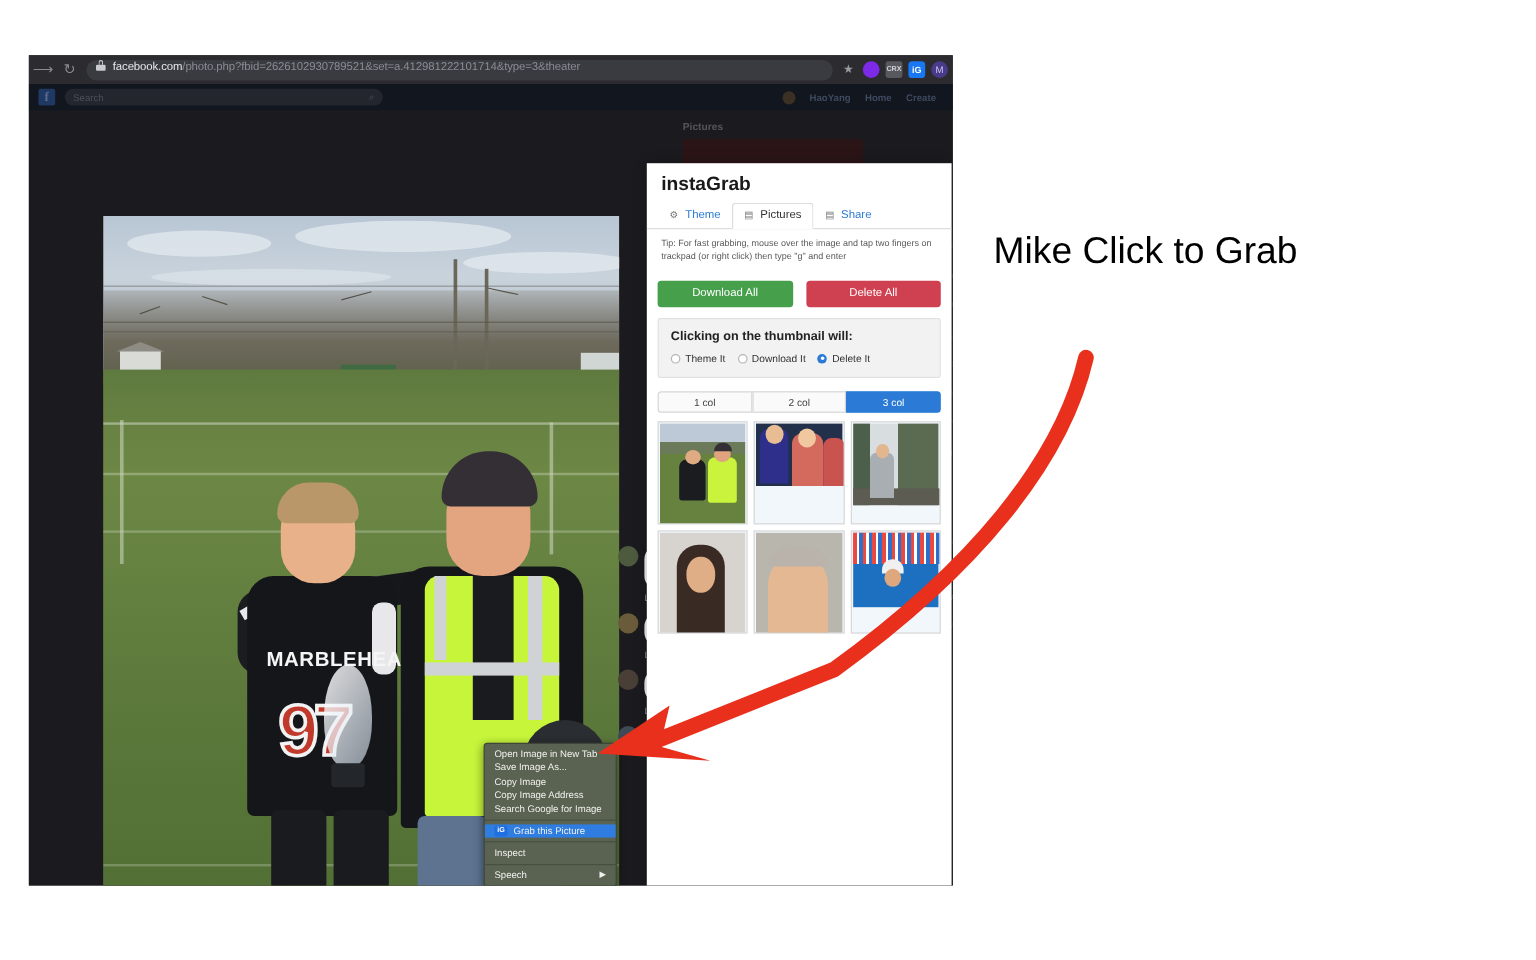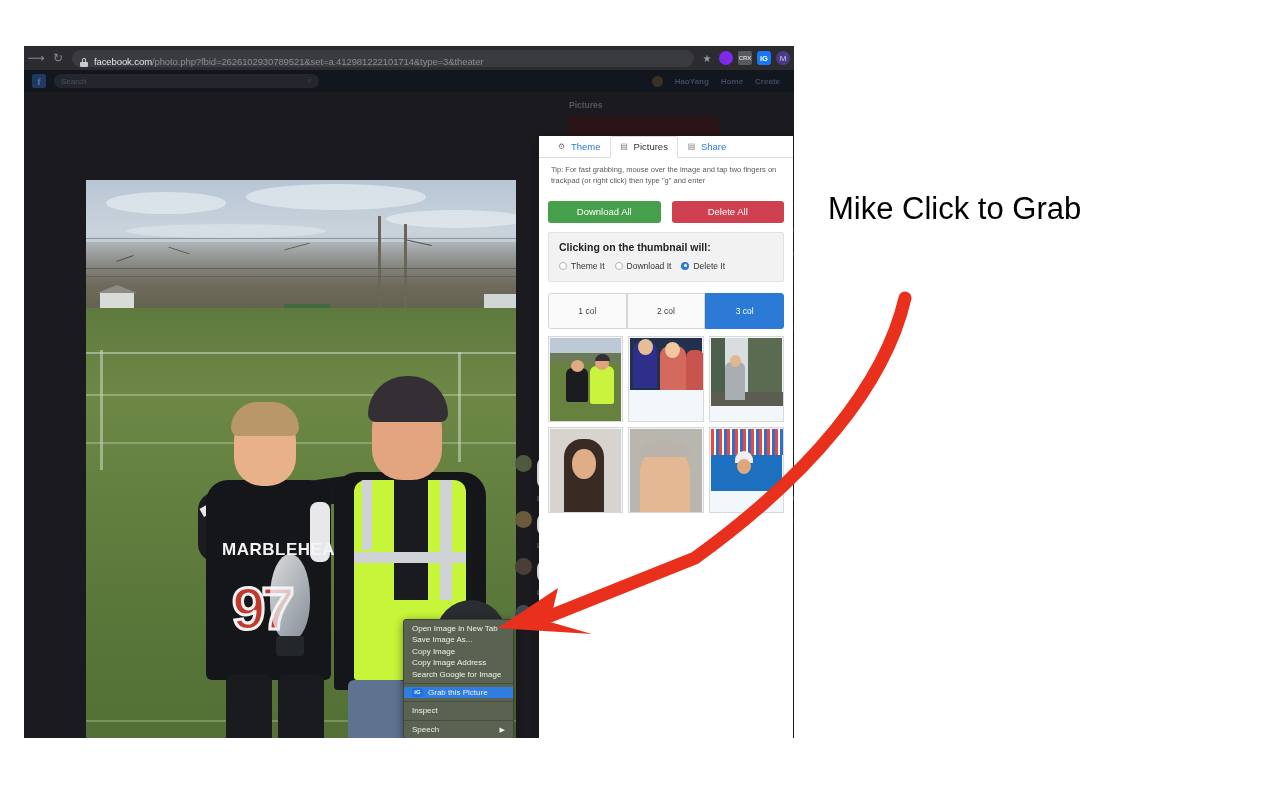--- a/index.html
+++ b/index.html
@@ -25,21 +25,21 @@
     display: flex; align-items: center;
   }
   .nav-btn {
     width: 20px; height: 20px; margin-left: 2px;
     color: #8a8a92; font-size: 12px;
     display: flex; align-items: center; justify-content: center;
   }
   #omnibox {
     flex: 1; height: 17px; margin: 0 6px 0 4px;
     background: #3a3a41; border-radius: 9px;
-    display: flex; align-items: flex-end; padding: 0 8px;
+    display: flex; align-items: flex-start; padding: 0 8px;
     overflow: hidden;
   }
   .lock-ico { width: 8px; height: 9px; margin-right: 6px; position: relative; flex: none; }
   .lock-ico .body { position: absolute; bottom: 0; left: 0; width: 8px; height: 5px; background: #c9c9d0; border-radius: 1px; }
   .lock-ico .shackle { position: absolute; top: 0; left: 2px; width: 4px; height: 4px; border: 1.2px solid #c9c9d0; border-bottom: none; border-radius: 2px 2px 0 0; }
   #url-text {
     font-size: 9.5px; color: #8b8b94; white-space: nowrap;
     font-family: "Liberation Sans", sans-serif; letter-spacing: -0.1px;
   }
   #url-text .host { color: #e6e6ec; }
@@ -188,21 +188,21 @@
   #radios { display:flex; align-items:center; gap:10px; }
   .radio { display:flex; align-items:center; gap:4px; font-size:8.5px; color:#333; }
   .rdot { width:8px; height:8px; border-radius:50%; border:1px solid #b4b4b4; background:#fff; flex:none; }
   .rdot.on { border:none; background:#2b7bd6; position:relative; }
   .rdot.on::after { content:''; position:absolute; left:2.5px; top:2.5px; width:3px; height:3px; border-radius:50%; background:#fff; }
   #actionbtns { display:flex; gap:11px; padding:14px 9px 0; }
   .abtn { flex:1; height:22px; border-radius:3px; color:#fff; font-size:9.5px; display:flex; align-items:center; justify-content:center; cursor:pointer; }
   .abtn.green { background:#46a04b; }
   .abtn.red { background:#cf4050; }
   #colgroup { display:flex; margin:11px 9px 0; }
-  .colbtn { flex:1; height:36px; border:1px solid #d6d6d6; font-size:8.5px; color:#444; display:flex; align-items:center; justify-content:center; background:#fafafa; cursor:pointer; }
+  .colbtn { flex:1; height:18px; border:1px solid #d6d6d6; font-size:8.5px; color:#444; display:flex; align-items:center; justify-content:center; background:#fafafa; cursor:pointer; }
   .colbtn:first-child { border-radius:3px 0 0 3px; }
   .colbtn:last-child { border-radius:0 3px 3px 0; }
   .colbtn.sel { background:#2b7bd6; color:#fff; border-color:#2b7bd6; }
   #thumbs { display:grid; grid-template-columns:repeat(3,1fr); gap:5px; padding:7px 9px 0; }
   .thumb { height:86px; background:#f2f7fc; border:1px solid #d8d8d8; overflow:hidden; position:relative; cursor:pointer; }
   .thumb .inner { position:absolute; left:1px; right:1px; }
 
   
   .t1 { top:1px; height:84px; background:linear-gradient(180deg,#bdc9d6 0 18%, #6b7a58 18% 30%, #67823f 30% 100%); }
   .t1 .b { position:absolute; left:16px; top:30px; width:22px; height:34px; background:#1b1c20; border-radius:6px 6px 2px 2px; }
@@ -463,20 +463,21 @@
         <div class="ctx-sep"></div>
         <div class="ctx-item">Inspect</div>
         <div class="ctx-sep"></div>
         <div class="ctx-item">
           <span>Speech</span>
           <span class="ctx-arrow">▶</span>
         </div>
       </div>
 
       <div id="panel">
+        <div id="panel-title">instaGrab</div>
 
         <div id="tabs">
           <div class="tab">
             <span class="tab-ico">⚙</span>
             <span>Theme</span>
           </div>
           <div class="tab active">
             <span class="tab-ico">▤</span>
             <span>Pictures</span>
           </div>

